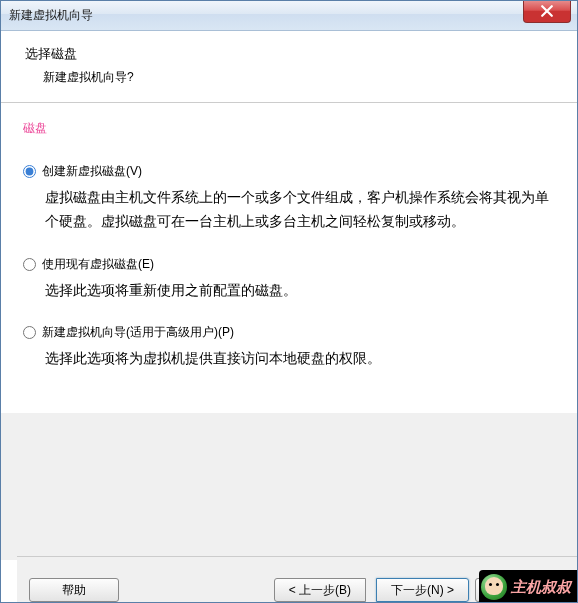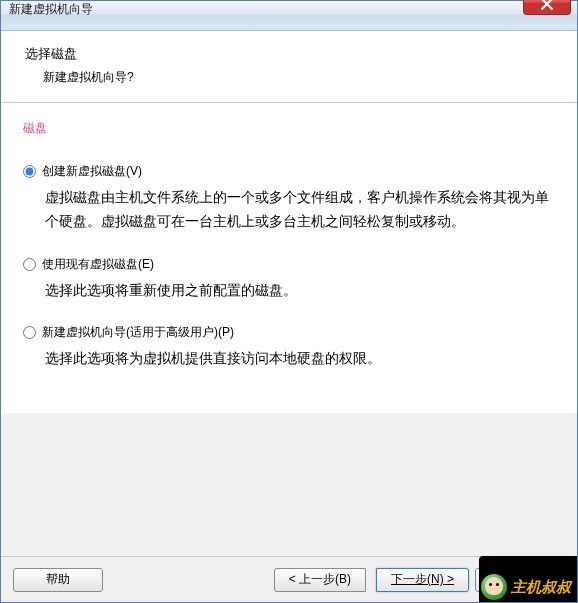--- a/index.html
+++ b/index.html
@@ -3,21 +3,21 @@
   <meta charset="utf-8">
   <style>
     * { margin: 0; padding: 0; box-sizing: border-box; font-family: "Microsoft YaHei", "SimSun", sans-serif; }
     body { background: #e8eef5; width: 578px; height: 603px; overflow: hidden; position: relative; }
     
     .window { width: 578px; height: 603px; background: #fff; border: 1px solid #5a7fa8; position: relative; }
     
     .titlebar {
       height: 30px;
       background: linear-gradient(to bottom, #f0f5fb 0%, #dde8f4 45%, #cfdef0 46%, #d9e6f4 100%);
-      display: flex; align-items: flex-start; justify-content: space-between;
+      display: flex; align-items: center; justify-content: space-between;
       padding-left: 8px; border-bottom: 1px solid #a9bfd6;
       position: relative;
     }
     .titlebar-text { font-size: 12px; color: #1a1a1a; }
     .close-btn {
       width: 48px; height: 22px;
       background: linear-gradient(to bottom, #e68a8a 0%, #d94e4e 45%, #c93232 46%, #c93232 100%);
       border: 1px solid #8b2e2e; border-top: none;
       border-bottom-left-radius: 4px; border-bottom-right-radius: 4px;
       margin-right: 6px; margin-top: -8px;
@@ -43,42 +43,42 @@
     .section-label { font-size: 12px; color: #ec4899; margin-bottom: 26px; }
     
     .opt { display: flex; align-items: flex-start; margin-bottom: 6px; }
     .opt input[type=radio] { margin-top: 2px; margin-right: 6px; accent-color: #3a7fd5; width: 13px; height: 13px; }
     .opt-label { font-size: 12px; color: #000; }
     .opt-desc { font-size: 14px; color: #000; line-height: 1.7; margin: 4px 0 22px 22px; }
     
     .footer {
       height: 46px; background: #f0f0f0;
       border-top: 1px solid #ccc;
-      display: flex; align-items: center; padding: 0 12px;
-      position: absolute; bottom: 0; left: 0; right: 0;
+      display: flex; align-items: flex-end; padding: 0 12px;
+      position: absolute; bottom: 0; left: 16px; right: 0;
     }
     .btn {
       height: 24px; border: 1px solid #8a8a8a; background: linear-gradient(to bottom, #fdfdfd, #e4e4e4);
       font-size: 12px; padding: 0 14px; cursor: pointer; border-radius: 3px;
       min-width: 90px;
     }
     .btn-help { }
     .spacer { flex: 1; }
     .btn-group { display: flex; gap: 11px; }
     .btn-back { border-top-right-radius: 0; border-bottom-right-radius: 0; }
     .btn-next { border-top-left-radius: 0; border-bottom-left-radius: 0; margin-left: -1px;
-      border-color: #3c7fb1; box-shadow: 0 0 2px rgba(60,127,177,0.6); text-decoration: underline;
+      border-color: #3c7fb1; box-shadow: 0 0 2px rgba(60,127,177,0.6);
     }
     .btn-cancel-wrap { margin-left: 6px; }
     
     .watermark {
       position: absolute; right: 0; bottom: 0;
       display: flex; align-items: center; background: #000;
-      padding: 18px 6px 2px 2px; border-top-left-radius: 4px;
-      color: #eab308; font-size: 15px; font-weight: bold; font-style: italic;
+      padding: 4px 6px 2px 2px; border-top-left-radius: 4px;
+      color: #fca5a5; font-size: 15px; font-weight: bold; font-style: italic;
       gap: 4px; z-index: 10;
     }
     .avatar-circle {
       width: 26px; height: 26px; border-radius: 50%;
       background: radial-gradient(circle at 35% 30%, #9de09d 0%, #3aa03a 60%, #1e6e1e 100%);
       display: flex; align-items: center; justify-content: center;
       position: relative; overflow: hidden;
     }
     .avatar-face { width: 18px; height: 18px; background: #f6d9b8; border-radius: 50% 50% 45% 45%; position: relative; top: -1px; }
     .avatar-face::before, .avatar-face::after {

